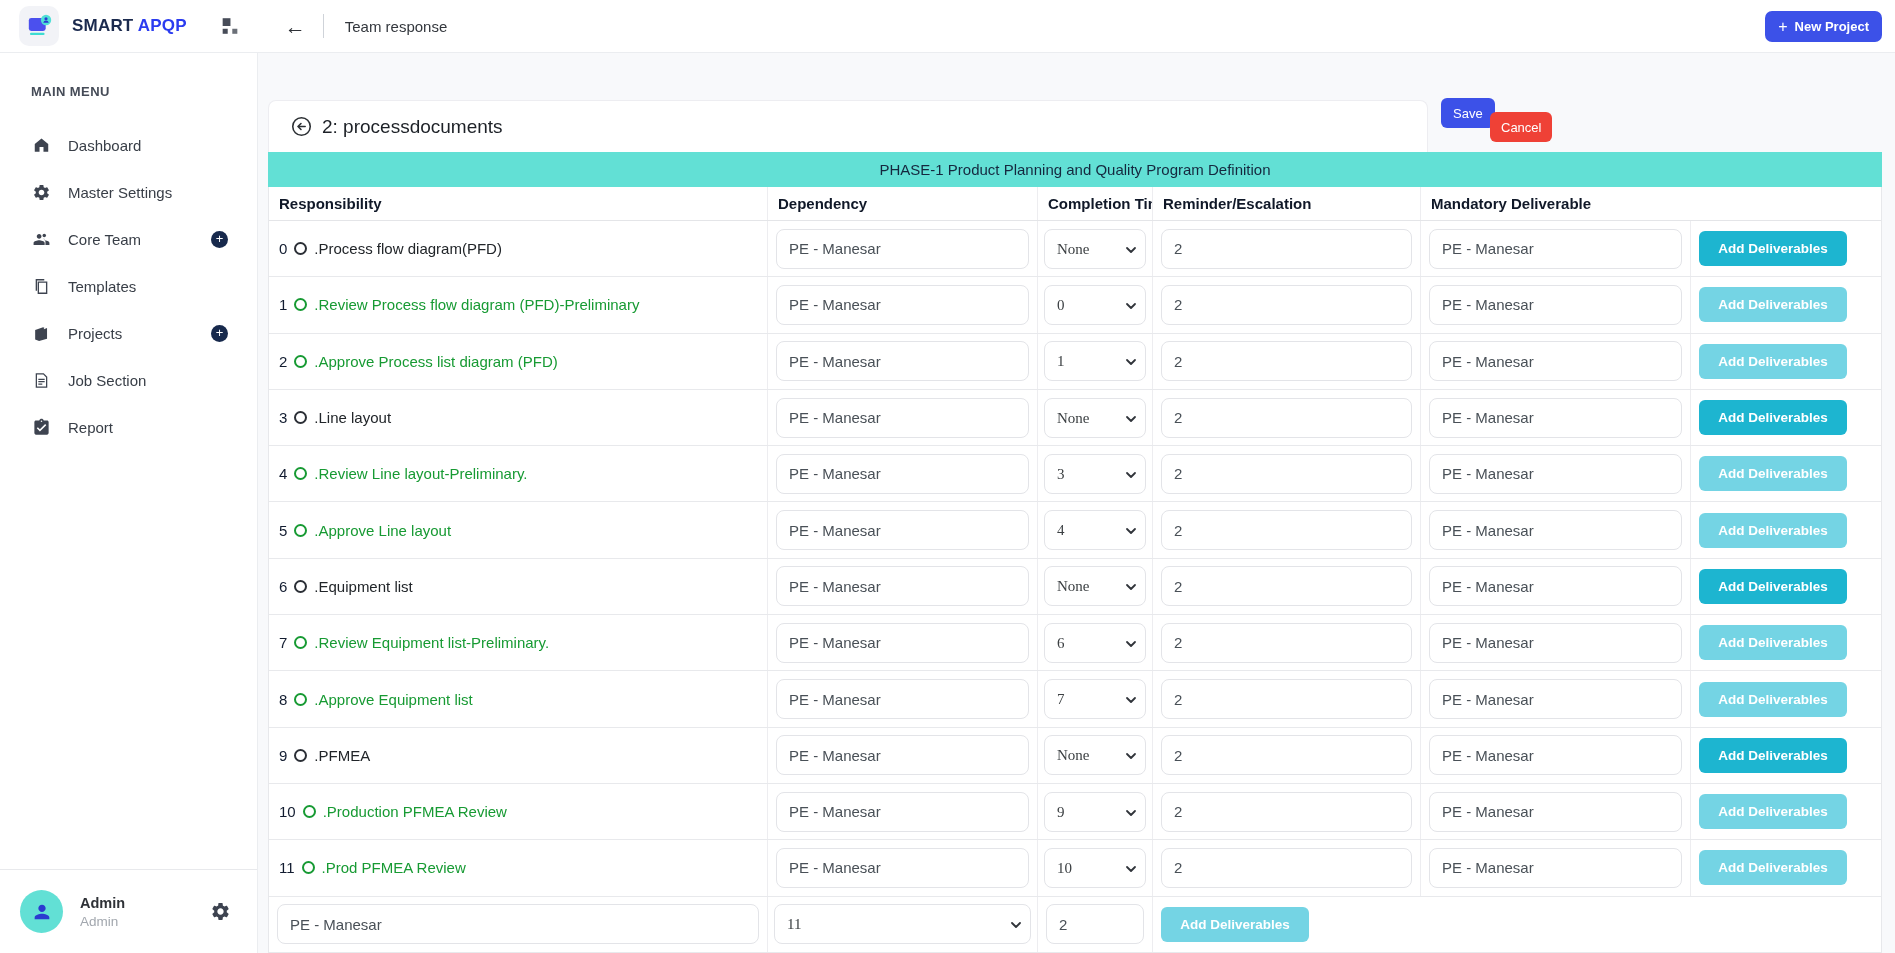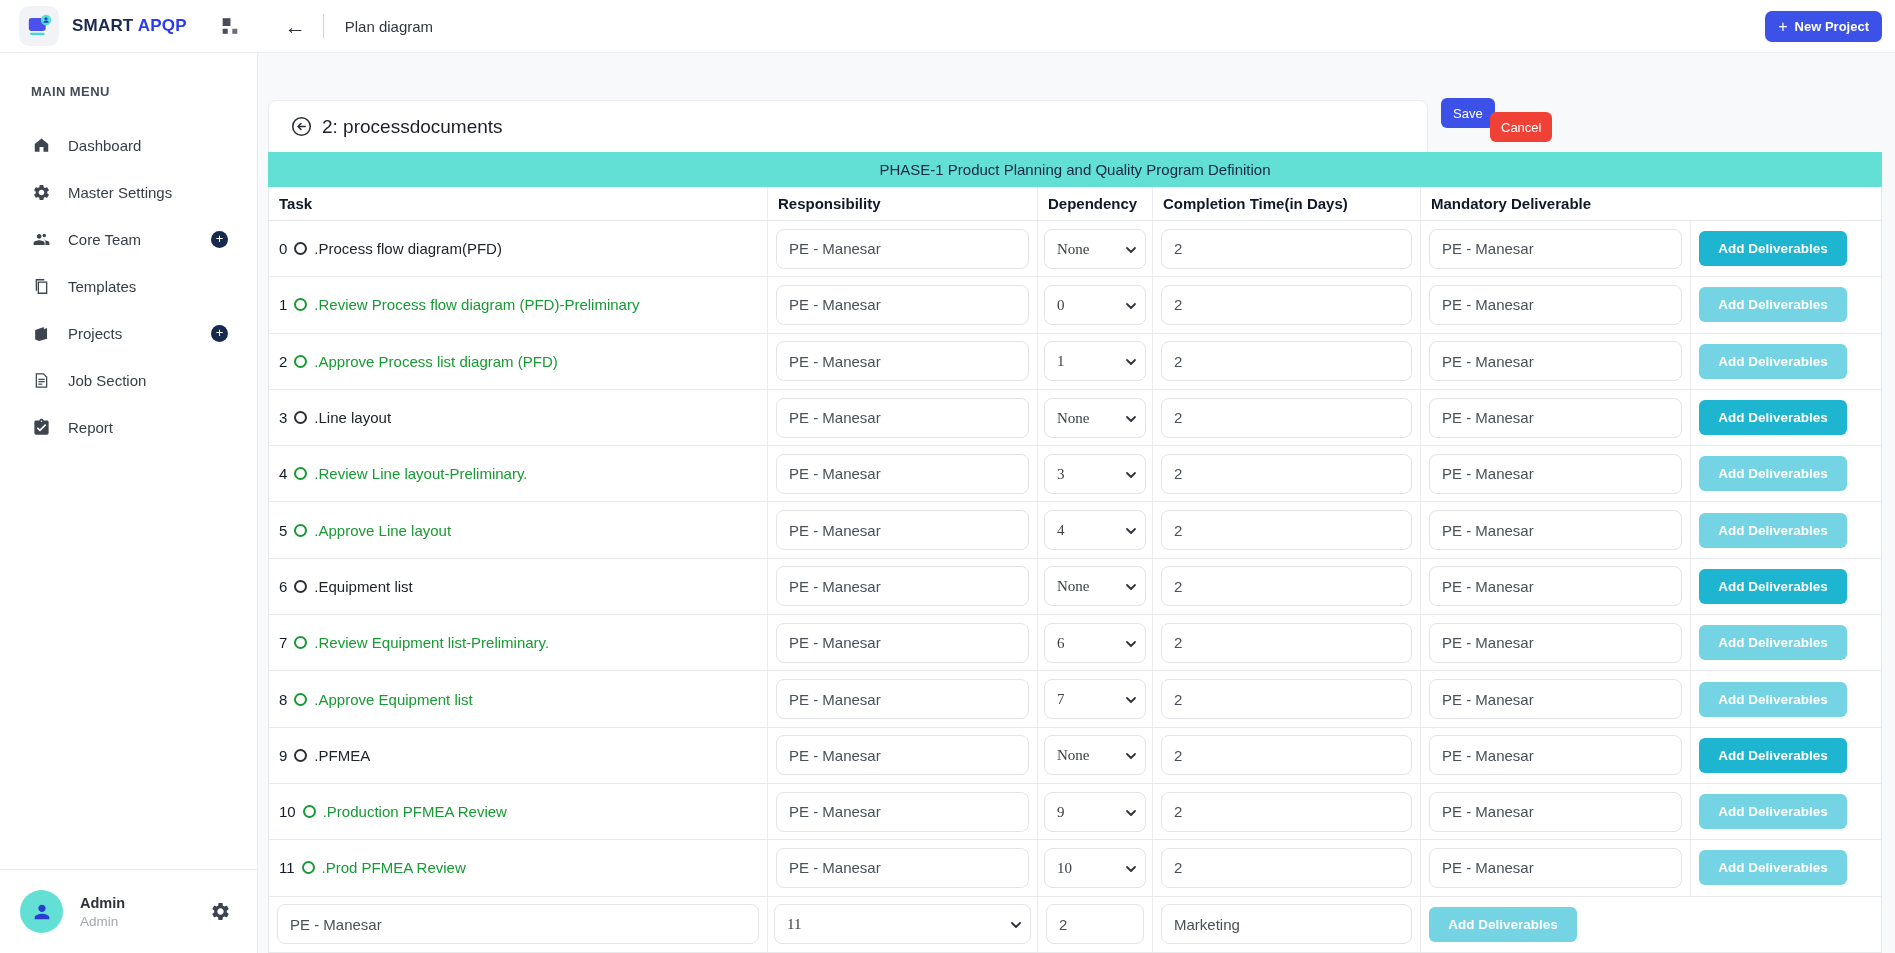--- a/index.html
+++ b/index.html
@@ -105,21 +105,21 @@
     </div>
     <div class="grid-ic">
       <svg width="22" height="22" viewBox="0 0 24 24">
         <rect x="4" y="3.5" width="8.5" height="8.5" fill="#474c58"></rect>
         <rect x="4" y="15" width="5.5" height="5.5" fill="#474c58"></rect>
         <rect x="14.5" y="15" width="5.5" height="5.5" fill="#6b7078"></rect>
       </svg>
     </div>
     <div class="back-arrow">←</div>
     <div class="tb-divider"></div>
-    <div class="page-title">Plan diagram</div>
+    <div class="page-title">Team response</div>
     <button class="new-project-btn">
       <span class="plus">+</span>
       <span>New Project</span>
     </button>
   </div>
 
   <div class="sidebar">
     <div class="menu-label">MAIN MENU</div>
     <ul class="menu" id="menu-list">
         <li class="menu-item">
@@ -211,24 +211,24 @@
         <path d="M11.4 8.6 8 12l3.4 3.4" stroke="#2b2f33" stroke-width="1.8" fill="none" stroke-linecap="round" stroke-linejoin="round"></path>
       </svg>
       <span class="title-text">2: processdocuments</span>
     </div>
     <button class="save-btn">Save</button>
     <button class="cancel-btn">Cancel</button>
     <div class="phase-bar">PHASE-1 Product Planning and Quality Program Definition</div>
 
     <div class="apqp-table">
       <div class="thead">
-        <div class="th">Task</div>
         <div class="th">Responsibility</div>
         <div class="th">Dependency</div>
         <div class="th">Completion Time(in Days)</div>
+        <div class="th">Reminder/Escalation</div>
         <div class="th">Mandatory Deliverable</div>
       </div>
       <div id="table-body">
           <div class="trow">
             <div class="cell task-cell">
               <span class="rownum">0</span>
               <span class="task-radio"></span>
               <span class="task-name">.Process flow diagram(PFD)</span>
             </div>
             <div class="cell">
@@ -519,23 +519,20 @@
             </div>
             <div class="cell">
               <span class="selwrap"><select><option>11</option></select><svg class="chev" width="12" height="12" viewBox="0 0 12 12">
                   <polyline points="2,4 6,8 10,4" fill="none" stroke="#30343a" stroke-width="1.8" stroke-linecap="round" stroke-linejoin="round"></polyline>
                 </svg></span>
             </div>
             <div class="cell">
               <input class="txt" value="2" style="">
             </div>
             <div class="cell">
-              <input class="txt" value="Marketing" style="">
-            </div>
-            <div class="cell">
               <button class="add-btn light">Add Deliverables</button>
             </div>
           </div>
         </div>
     </div>
   </div>
 
 </div>
 
 </body></html>

